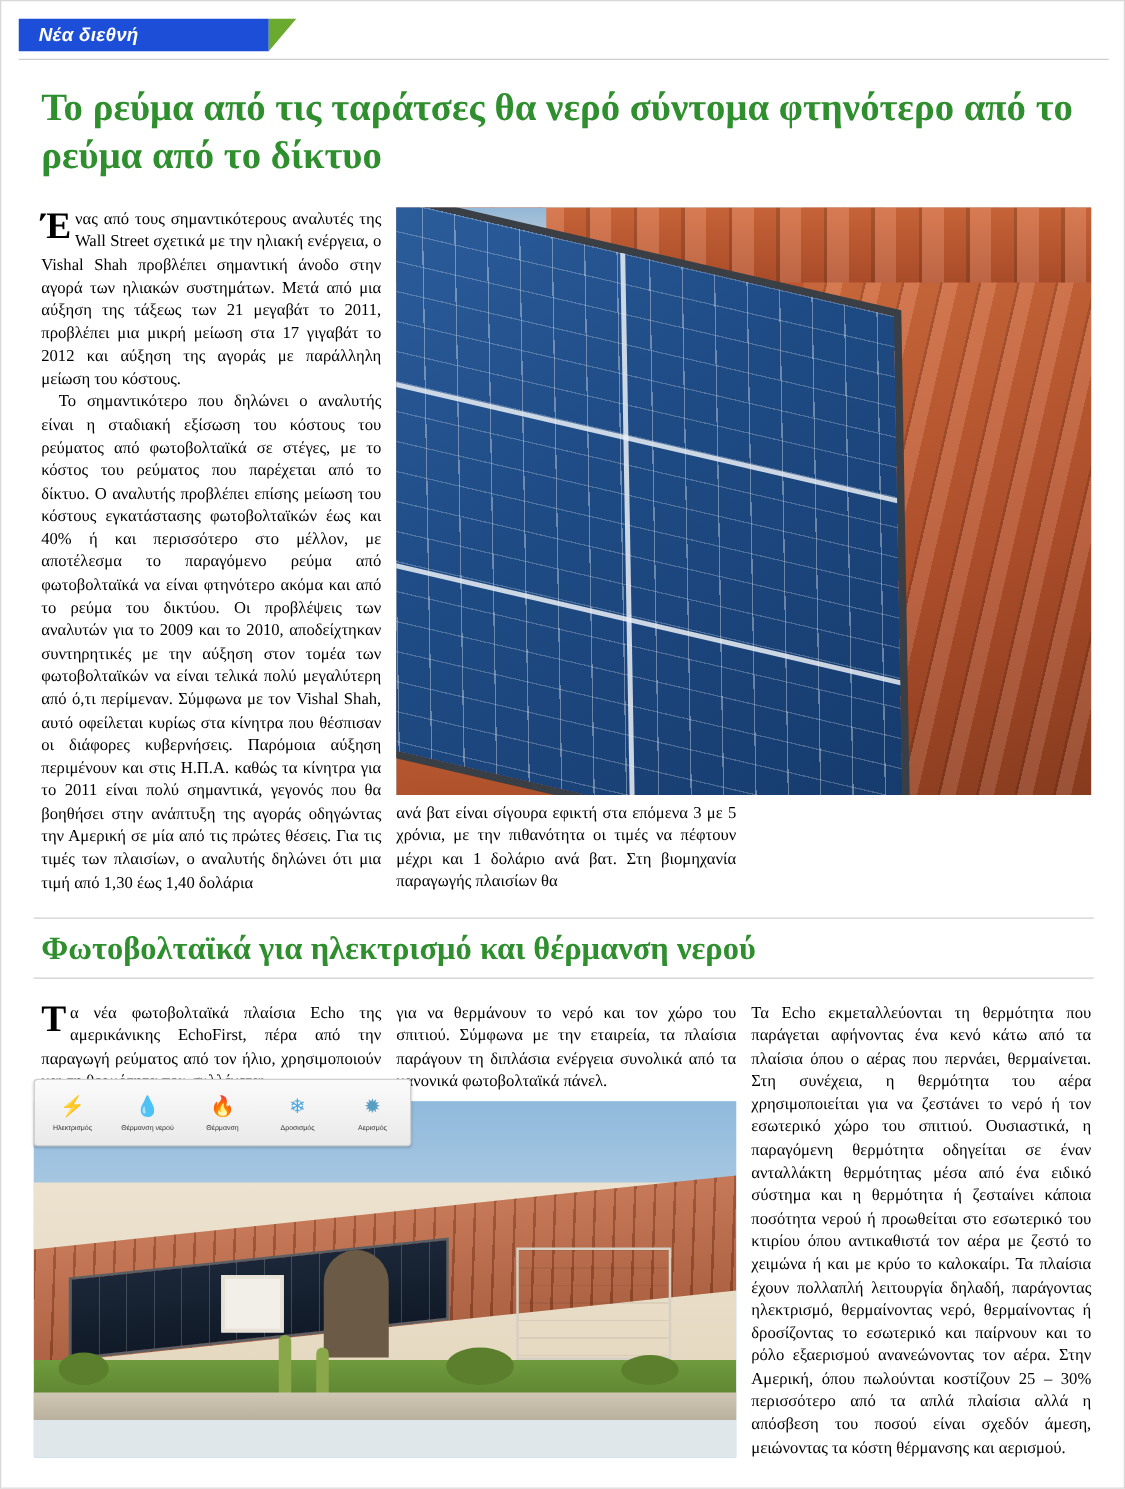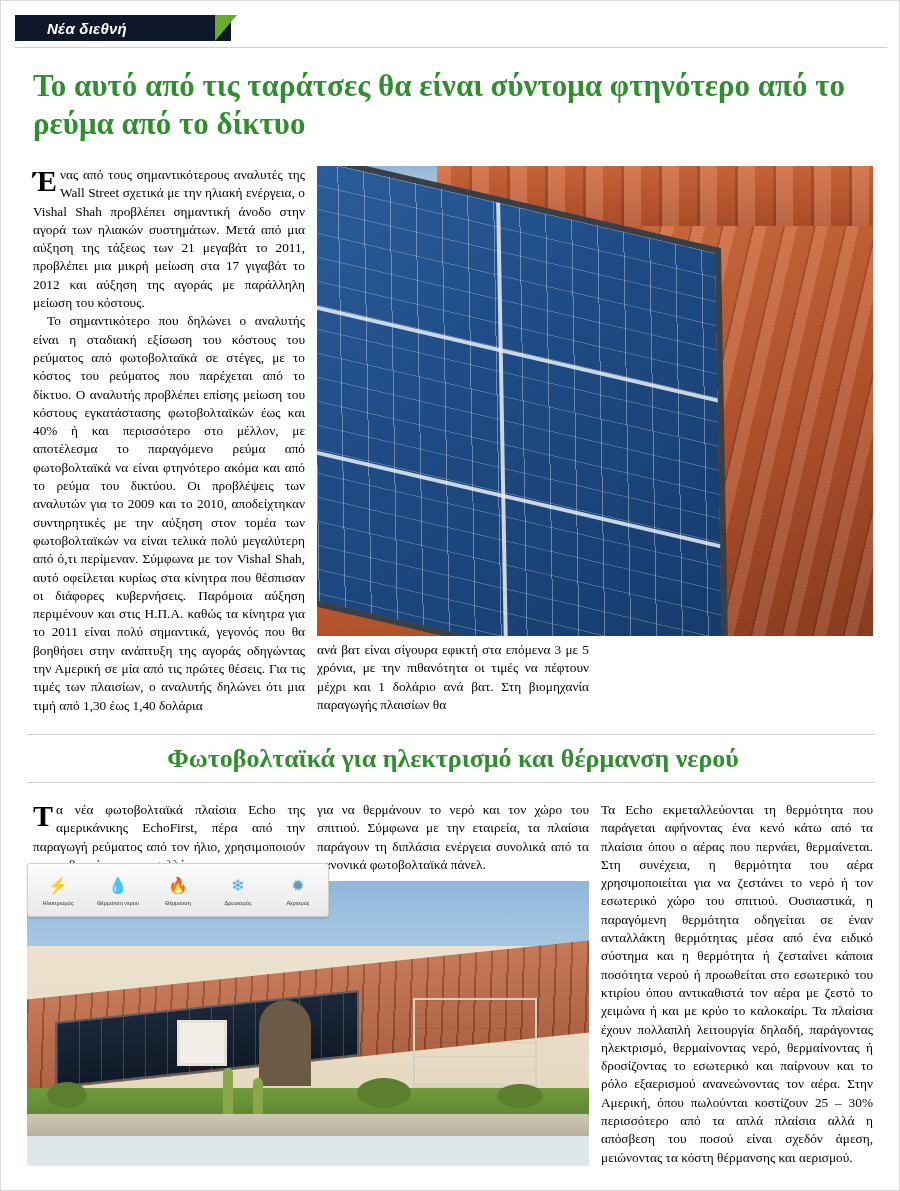--- a/index.html
+++ b/index.html
@@ -22,24 +22,23 @@
     box-sizing: border-box;
   }
 
   
   .section-band {
     position: absolute;
     top: 14px;
     left: 14px;
     width: 200px;
     height: 26px;
-    background: #0f172a;
+    background: #1d4ed8;
     display: flex;
     align-items: center;
-    padding-left: 16px;
   }
   .section-band .band-label {
     font-family: "Liberation Sans", sans-serif;
     font-style: italic;
     font-weight: bold;
     color: #ffffff;
     font-size: 15px;
     padding-left: 16px;
     letter-spacing: 0.2px;
   }
@@ -190,21 +189,20 @@
   .headline2 {
     position: absolute;
     top: 742px;
     left: 32px;
     width: 840px;
     font-family: "Liberation Serif", serif;
     font-weight: bold;
     font-size: 26px;
     line-height: 32px;
     color: #2f8f2f;
-    text-align: center;
   }
   .sub-rule-bottom {
     position: absolute;
     top: 781px;
     left: 26px;
     width: 848px;
     height: 1px;
     background: #cfcfcf;
   }
 
@@ -398,21 +396,21 @@
 <body>
 
 <div class="page">
 
   <div class="section-band">
     <span class="band-label">Νέα διεθνή</span>
   </div>
   <div class="band-tail"></div>
   <div class="band-rule"></div>
 
-  <div class="headline">Το αυτό από τις ταράτσες θα είναι σύντομα φτηνότερο από το ρεύμα από το δίκτυο</div>
+  <div class="headline">Το ρεύμα από τις ταράτσες θα νερό σύντομα φτηνότερο από το ρεύμα από το δίκτυο</div>
 
   <div class="col1">
     <p class="first">
       <span class="dropcap">Έ</span><span>νας από τους σημαντικότερους αναλυτές της Wall Street σχετικά με την ηλιακή ενέργεια, ο Vishal Shah προβλέπει σημαντική άνοδο στην αγορά των ηλιακών συστημάτων. Μετά από μια αύξηση της τάξεως των 21 μεγαβάτ το 2011, προβλέπει μια μικρή μείωση στα 17 γιγαβάτ το 2012 και αύξηση της αγοράς με παράλληλη μείωση του κόστους.</span>
     </p>
     <p>Το σημαντικότερο που δηλώνει ο αναλυτής είναι η σταδιακή εξίσωση του κόστους του ρεύματος από φωτοβολταϊκά σε στέγες, με το κόστος του ρεύματος που παρέχεται από το δίκτυο. Ο αναλυτής προβλέπει επίσης μείωση του κόστους εγκατάστασης φωτοβολταϊκών έως και 40% ή και περισσότερο στο μέλλον, με αποτέλεσμα το παραγόμενο ρεύμα από φωτοβολταϊκά να είναι φτηνότερο ακόμα και από το ρεύμα του δικτύου. Οι προβλέψεις των αναλυτών για το 2009 και το 2010, αποδείχτηκαν συντηρητικές με την αύξηση στον τομέα των φωτοβολταϊκών να είναι τελικά πολύ μεγαλύτερη από ό,τι περίμεναν. Σύμφωνα με τον Vishal Shah, αυτό οφείλεται κυρίως στα κίνητρα που θέσπισαν οι διάφορες κυβερνήσεις. Παρόμοια αύξηση περιμένουν και στις Η.Π.Α. καθώς τα κίνητρα για το 2011 είναι πολύ σημαντικά, γεγονός που θα βοηθήσει στην ανάπτυξη της αγοράς οδηγώντας την Αμερική σε μία από τις πρώτες θέσεις. Για τις τιμές των πλαισίων, ο αναλυτής δηλώνει ότι μια τιμή από 1,30 έως 1,40 δολάρια</p>
   </div>
 
   <div class="photo1">
     <div class="roof-bg"></div>

